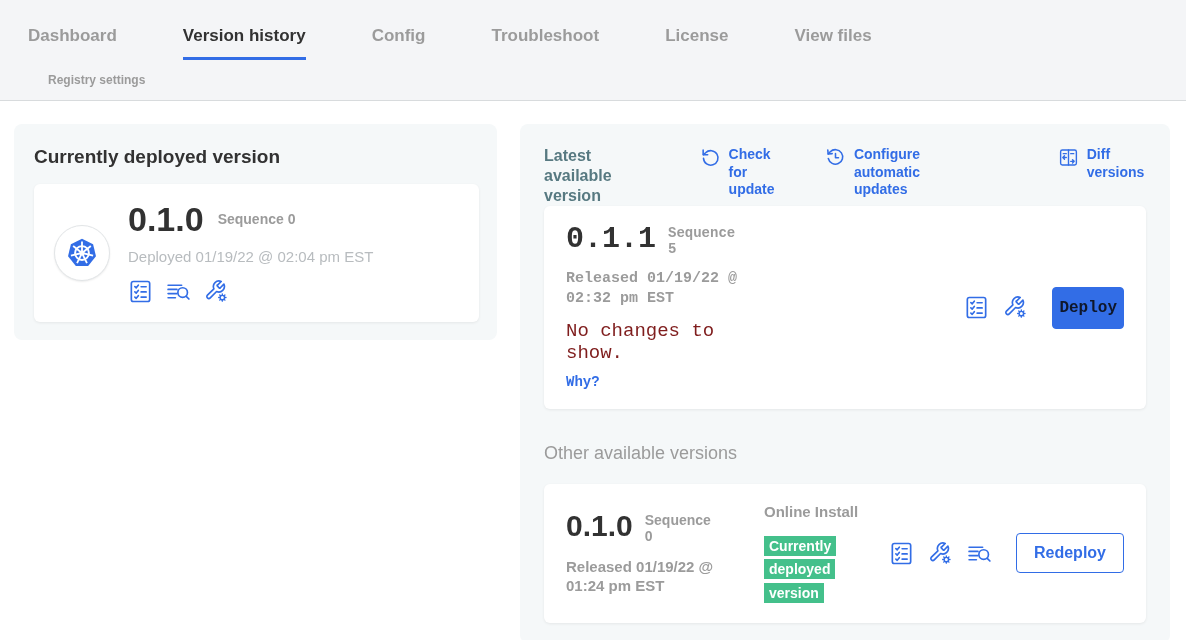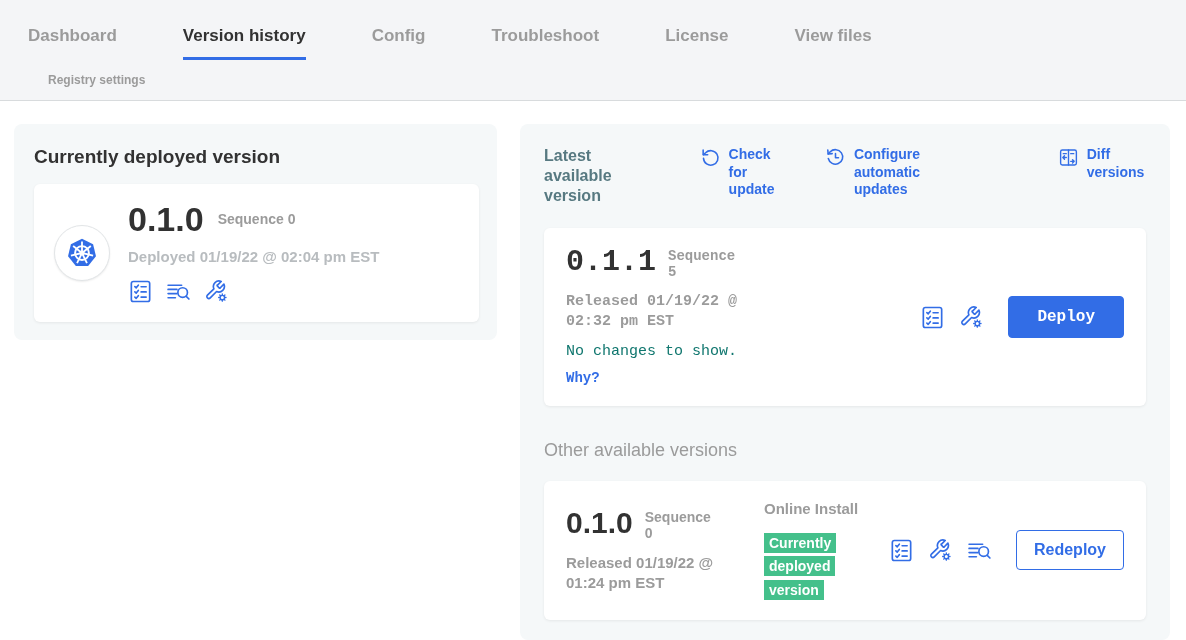--- a/index.html
+++ b/index.html
@@ -23,55 +23,55 @@
   .left-card { width:483px; padding:22px 18px 18px 20px; }
   .left-card h2 { font-size:19px; font-weight:700; color:#323232; margin-bottom:16px; }
   .deployed-box { background:#fff; border-radius:6px; box-shadow:0 1px 3px rgba(0,0,0,.07);
                   padding:18px 20px; display:flex; gap:18px; align-items:center; }
   .app-logo { width:56px; height:56px; border-radius:50%; background:#fff;
               border:1px solid #e2e5e7; box-shadow:0 1px 2px rgba(0,0,0,.08);
               display:flex; align-items:center; justify-content:center; flex-shrink:0; }
   .ver-row { display:flex; align-items:center; gap:14px; }
   .ver-big { font-size:34px; font-weight:700; color:#323232; line-height:1; }
   .seq { font-size:14px; font-weight:600; color:#9b9b9b; line-height:1.2; }
-  .deployed-ts { font-size:15px; font-weight:700; color:#b8bcbf; margin:12px 0 14px; }
+  .deployed-ts { font-size:15px; font-weight:400; color:#b8bcbf; margin:12px 0 14px; }
   .icon-row { display:flex; gap:13px; align-items:center; }
   .icon-btn { width:25px; height:25px; cursor:pointer; display:inline-flex; }
   .icon-btn svg { width:100%; height:100%; }
 
   
   .right-panel { flex:1; padding:22px 24px 20px; }
-  .rp-header { display:flex; align-items:flex-start; gap:47px; margin-bottom:22px; }
+  .rp-header { display:flex; align-items:flex-start; gap:47px; }
   .rp-title { font-size:16px; font-weight:700; color:#577981; line-height:1.25; width:140px; }
   .panel-link { display:flex; gap:8px; align-items:flex-start; cursor:pointer; color:#326de6;
                 font-size:14px; font-weight:700; line-height:1.25; text-decoration:none; }
   .panel-link svg { width:21px; height:21px; flex-shrink:0; margin-top:1px; }
   .pl-label-narrow { max-width:72px; }
   .pl-label-mid { max-width:150px; }
   .rp-header .spacer { flex:1; }
 
   .version-card { background:#fff; border-radius:6px; box-shadow:0 1px 3px rgba(0,0,0,.07);
                   padding:18px 22px; display:flex; align-items:center; }
   .card-latest { min-height:178px;font-family:Liberation Mono, monospace; }
   .card-other { min-height:135px; }
   .vc-main { width:198px; flex-shrink:0; }
   .vc-ver-row { display:flex; align-items:flex-start; gap:12px; }
   .vc-ver { font-size:30px; font-weight:700; color:#323232; line-height:1; }
   .vc-seq { font-size:14px; font-weight:600; color:#9b9b9b; line-height:1.15; width:66px; padding-top:1px; }
   .released { font-size:15px; font-weight:600; color:#9b9b9b; line-height:1.3; margin-top:12px; width:180px; }
-  .no-changes { font-size:15px; color:#0f766e; margin-top:12px; }
+  .no-changes { font-size:19px; color:#7f1d1d; margin-top:12px; }
   .why-link { display:inline-block; font-size:14px; font-weight:700; color:#326de6; margin-top:10px; cursor:pointer; }
   .vc-source { width:108px; flex-shrink:0; font-size:15px; font-weight:600; color:#9b9b9b; line-height:1.3; }
   .badge-wrap { margin-top:12px; width:86px; line-height:1.55; }
   .deployed-badge { display:inline; background:#44c08b; color:#fff; font-size:14px; font-weight:700;
                     padding:2px 5px; -webkit-box-decoration-break:clone; box-decoration-break:clone; }
   .vc-actions { margin-left:auto; display:flex; align-items:center; gap:14px; }
   .btn { font-size:16px; font-weight:700; border-radius:4px; cursor:pointer; margin-left:10px;
          font-family:inherit; }
-  .btn-primary { background:#326de6; color:#ffffff; border:1px solid #326de6; padding:11px 28px; }
+  .btn-primary { background:#326de6; color:#0f172a; border:1px solid #326de6; padding:11px 6px; }
   .btn-secondary { background:#fff; color:#326de6; border:1px solid #326de6; padding:10px 17px; }
 
   .other-heading { font-size:18px; font-weight:400; color:#9b9b9b; margin:34px 0 20px 0; }
 
   .svgdefs { position:absolute; width:0; height:0; overflow:hidden; }
 </style>
 </head>
 <body>
 
 <svg class="svgdefs" xmlns="http://www.w3.org/2000/svg">

